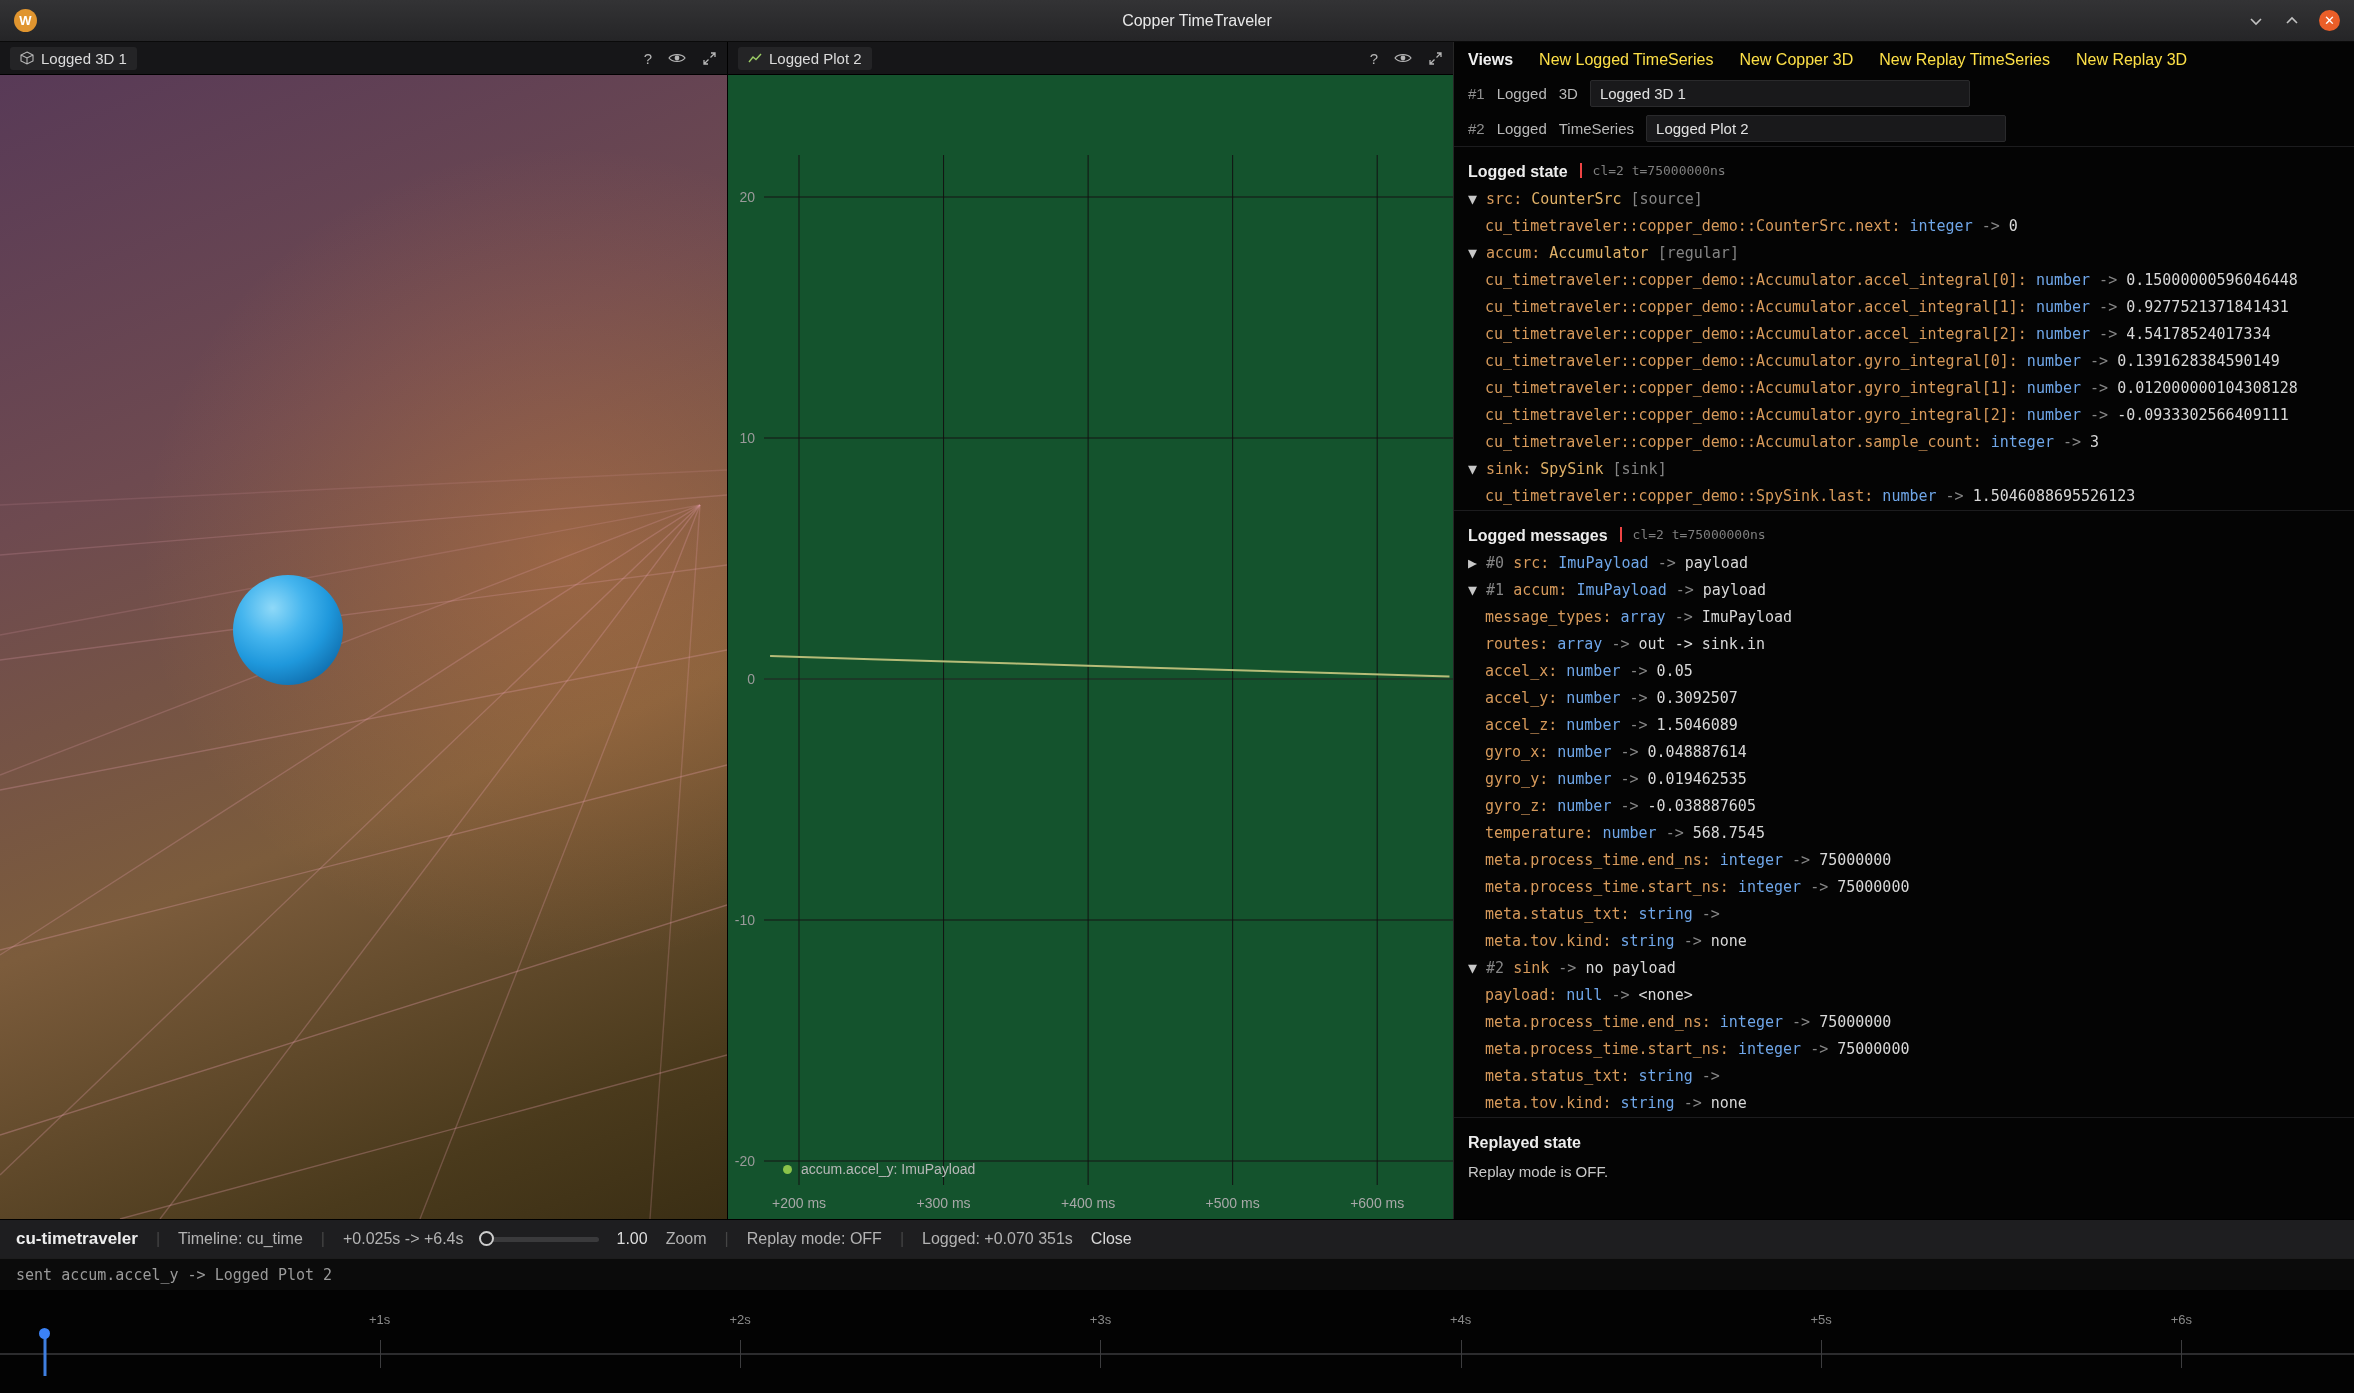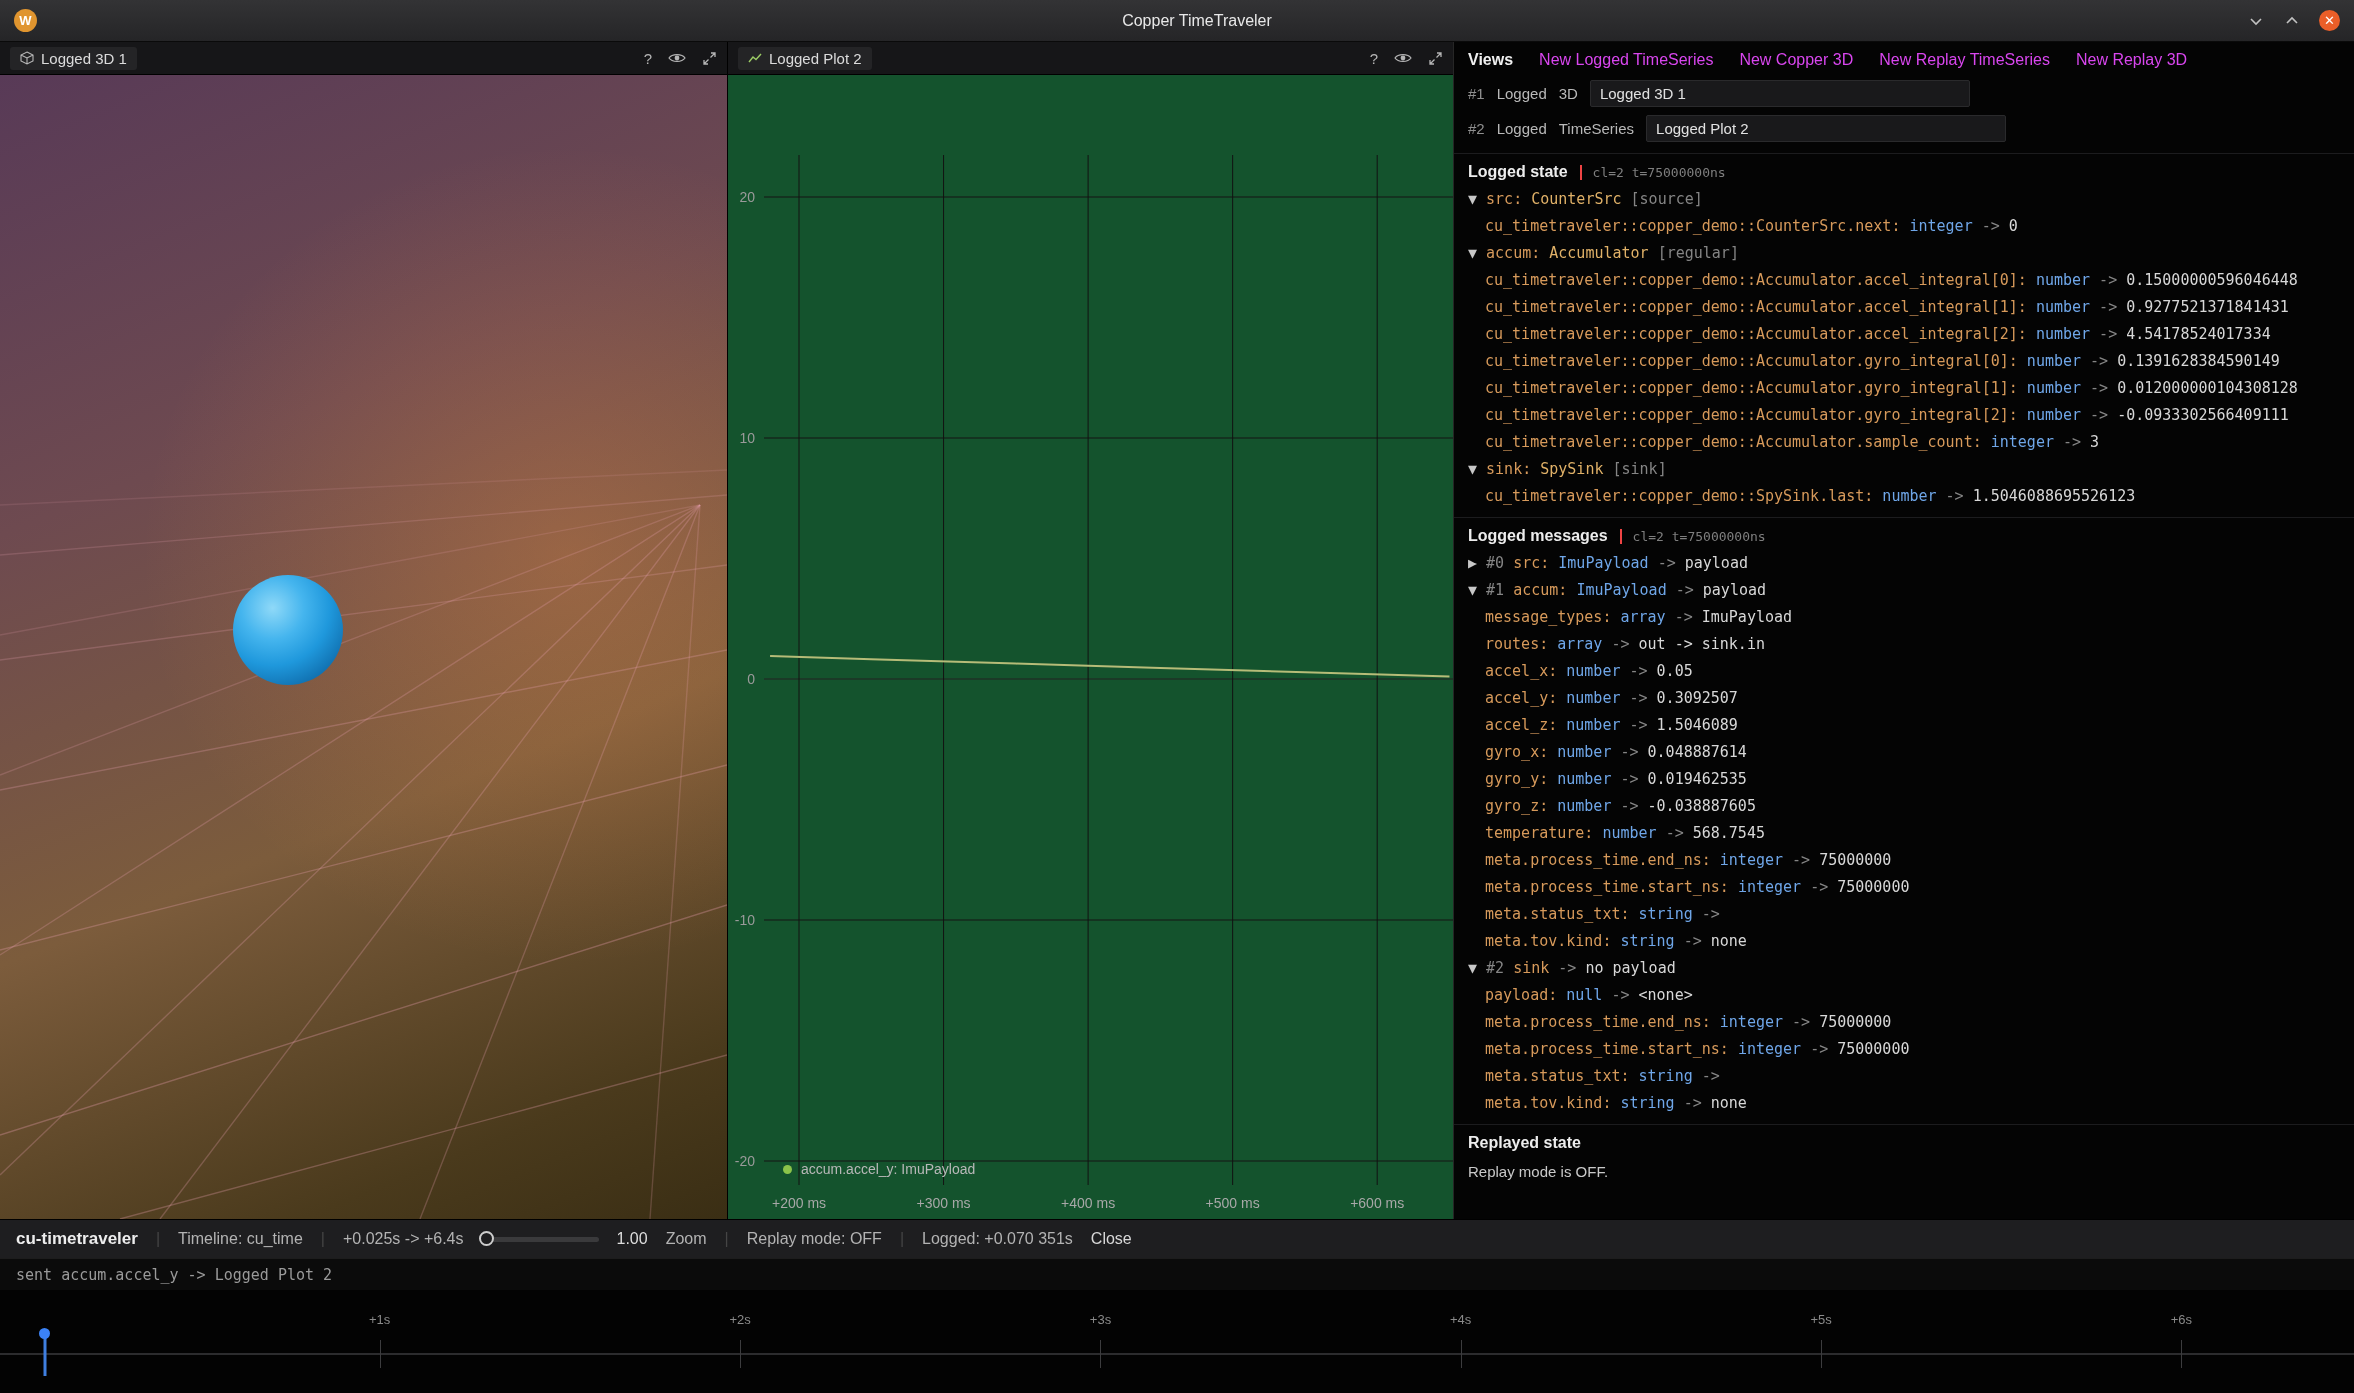--- a/index.html
+++ b/index.html
@@ -45,29 +45,29 @@
   .plot-content { position:absolute; top:33px; left:0; right:0; bottom:0; background:#14532d; overflow:hidden; }
   .ylabel { position:absolute; transform:translateY(-50%); right:698px; font-size:14px; color:#9a9a9a; }
   .xlabel { position:absolute; top:1120px; transform:translateX(-50%); font-size:14px; color:#a8a8a8; }
   .legend { position:absolute; left:55px; top:1086px; display:flex; align-items:center; gap:9px;
     font-size:14px; color:#b8b8b8; }
   .legend-dot { width:9px; height:9px; border-radius:50%; }
   
   .views-bar { display:flex; align-items:center; gap:26px; padding:9px 14px 7px; }
   .vtitle { color:#f0f0f0; font-size:16px; font-weight:bold; }
   .vacts { display:flex; gap:26px; }
-  .views-action { background:none; border:none; color:#d946ef; font-size:16px; cursor:pointer;
+  .views-action { background:none; border:none; color:#fde047; font-size:16px; cursor:pointer;
     font-family:"Liberation Sans",sans-serif; padding:0; }
   .view-row { display:flex; align-items:center; gap:12px; padding:4px 14px; font-size:15px; }
   .vr-idx { color:#8f8f8f; }
   .vr-kind { color:#b9b9b9; }
   .vr-input { background:#19191b; border:1px solid #2a2a2c; border-radius:2px; color:#e2e2e2;
     height:27px; font:15px "Liberation Sans",sans-serif; padding:0 9px; }
-  .section-h { display:flex; align-items:center; gap:12px; padding:9px 14px 5px;
-    border-top:1px solid #1c1c1e; margin-top:7px; }
+  .section-h { display:flex; align-items:flex-start; gap:12px; padding:16px 14px 5px;
+    border-top:1px solid #1c1c1e; }
   .section-h:first-of-type { border-top:none; }
   .sh-title { color:#ededed; font-size:16px; font-weight:bold; }
   .sh-clock { color:#7f7f7f; font:13px "DejaVu Sans Mono",monospace;
     border-left:2px solid #ef4444; padding-left:11px; }
   .tree { font:15px/27px "DejaVu Sans Mono",monospace; white-space:nowrap; }
   .trow { padding-left:14px; }
   .trow.child { padding-left:31px; }
   .trow.head { cursor:pointer; }
   .c-arr   { color:#c8c8c8; }
   .c-amber { color:#d79a5b; }

